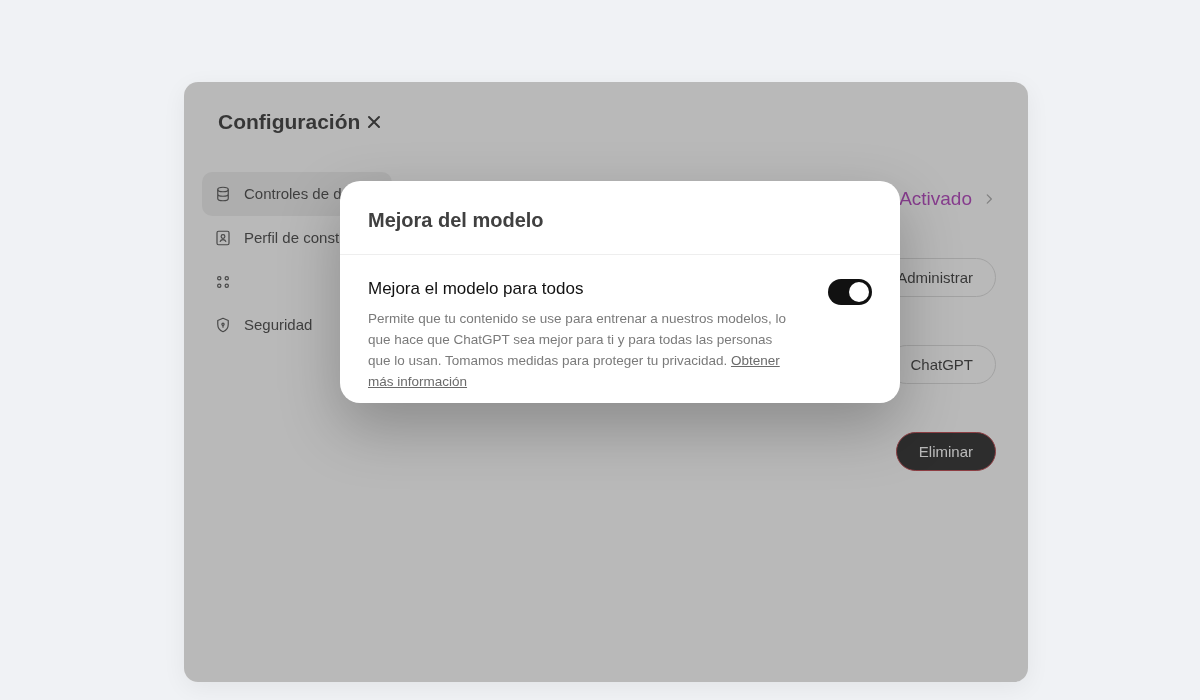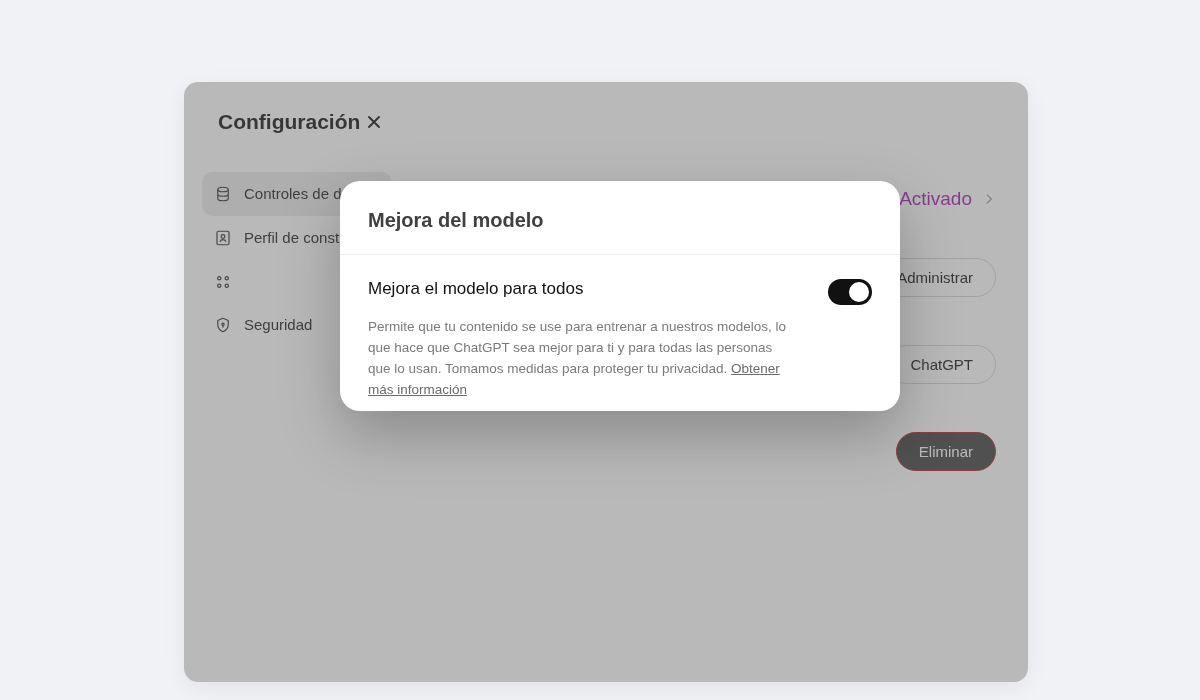--- a/index.html
+++ b/index.html
@@ -101,21 +101,21 @@
       border: 1px solid #d6d6d6;
       background: #fff;
       border-radius: 26px;
       padding: 10px 22px;
       font-size: 15px;
       color: #111;
       cursor: pointer;
       margin-top: 20px;
     }
     .btn.danger {
-      background: #404040;
+      background: #000000;
       color: #fff;
       border-color: #b02029;
     }
 
     
     .panel-dim {
       position: absolute;
       inset: 0;
       background: rgba(100,100,100,0.45);
       border-radius: 14px;
@@ -167,21 +167,21 @@
       content: "";
       position: absolute;
       right: 3px;
       top: 3px;
       width: 20px;
       height: 20px;
       background: #fff;
       border-radius: 50%;
     }
     .setting-desc {
-      margin-top: 12px;
+      margin-top: 4px;
       font-size: 13.5px;
       line-height: 1.55;
       color: #7a7a7a;
       max-width: 420px;
     }
     .setting-desc .link {
       text-decoration: underline;
       color: #6b6b6b;
       cursor: pointer;
     }

